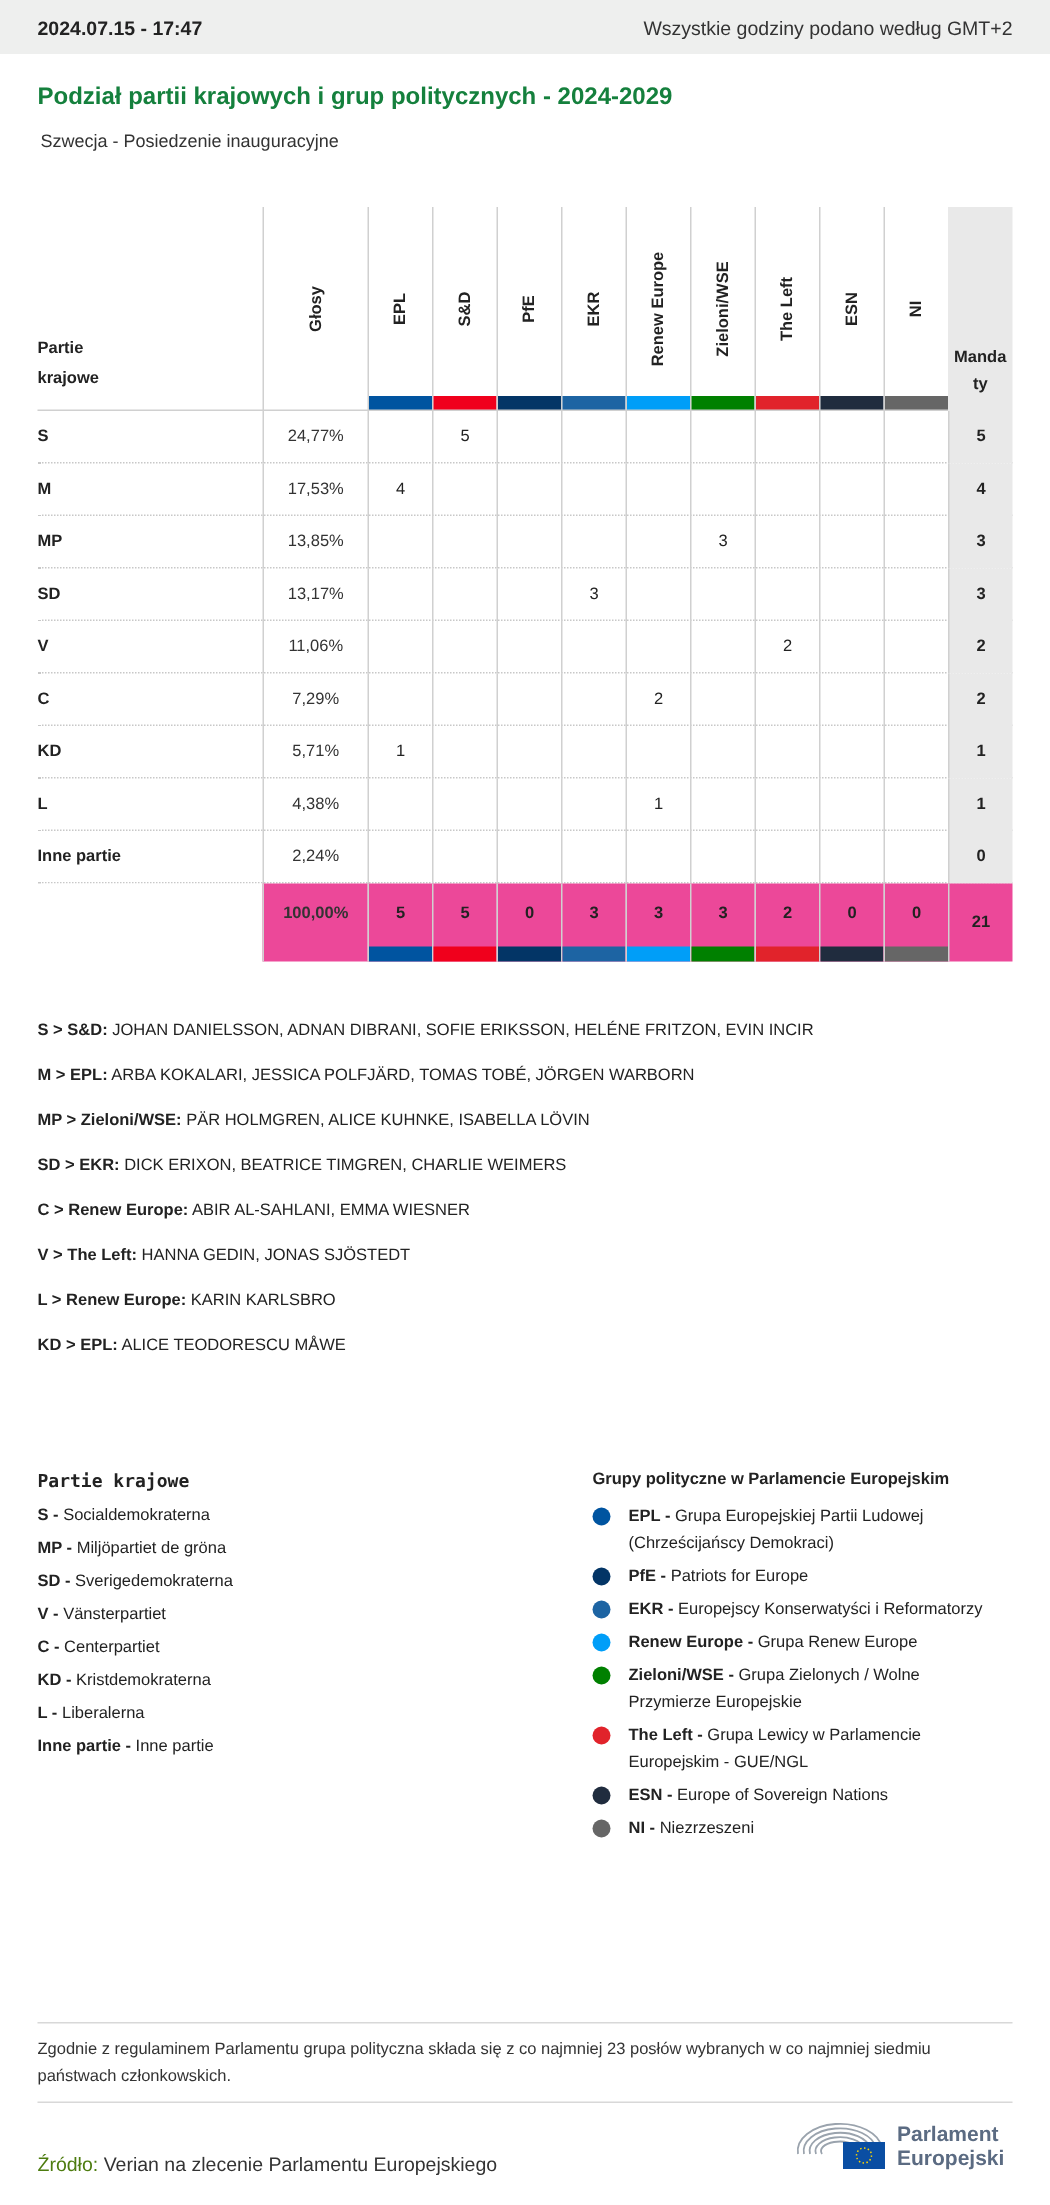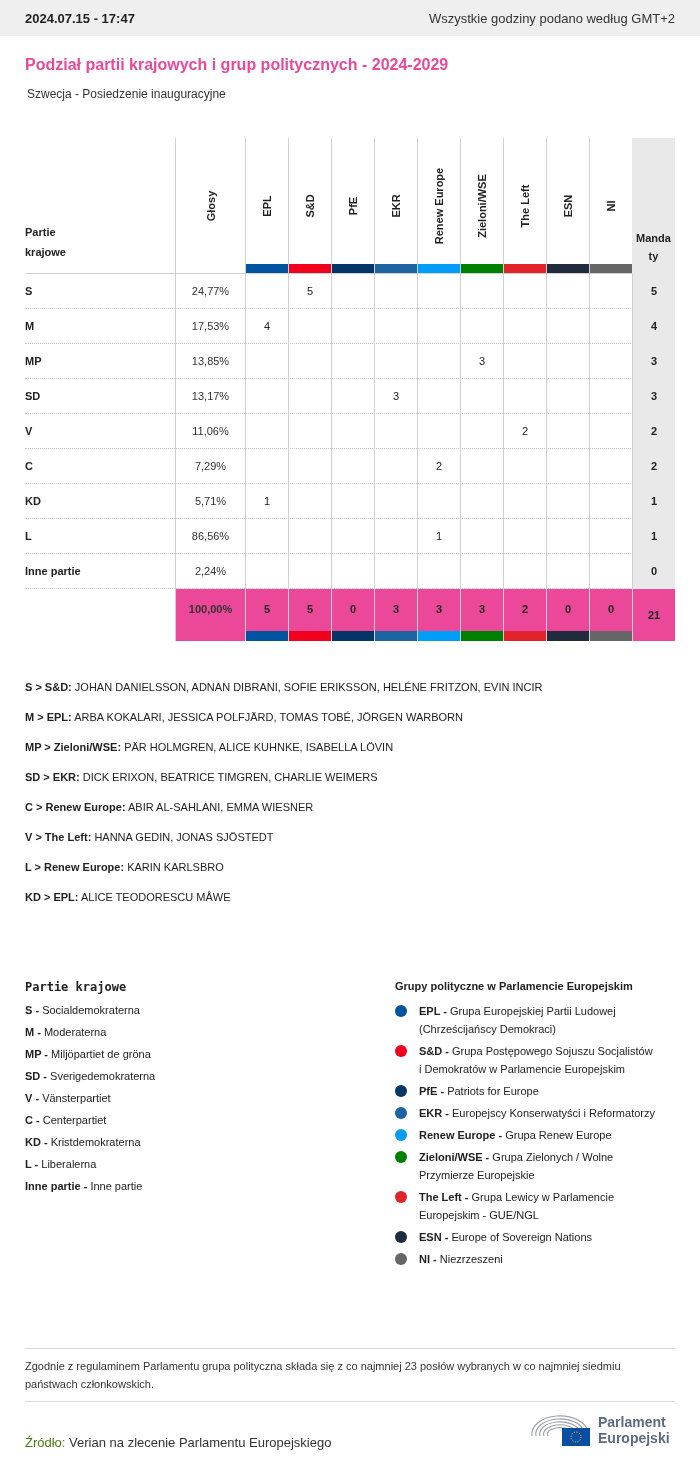--- a/index.html
+++ b/index.html
@@ -1,20 +1,20 @@
 <!DOCTYPE html>
 <html><head>
 <meta charset="utf-8">
 <style>
   * { box-sizing: border-box; margin: 0; padding: 0; }
   body { width: 700px; height: 1470px; background: #fff; font-family: "Liberation Sans", sans-serif; color: #222; position: relative; overflow: hidden; }
   .topbar { position: absolute; left: 0; top: 0; width: 700px; height: 36px; background: #eeefee; display: flex; align-items: center; justify-content: space-between; padding: 12px 25px; }
   .topbar .ts { font-size: 13px; font-weight: bold; color: #222; }
   .topbar .tz { font-size: 13px; color: #333; }
-  .title { position: absolute; left: 25px; top: 56px; font-size: 16px; font-weight: bold; color: #ec4899; }
+  .title { position: absolute; left: 25px; top: 56px; font-size: 16px; font-weight: bold; color: #15803d; }
   .subtitle { position: absolute; left: 27px; top: 87px; font-size: 12px; color: #333; }
 
   .tbl { position: absolute; left: 25px; top: 138px; width: 650px; }
   .hdr { position: relative; height: 136px; }
   .hcol { position: absolute; top: 0; height: 136px; border-left: 1px solid #d0d0d0; }
   .hcol .vt { position: absolute; left: 50%; top: 68px; transform: translate(-50%, -50%) rotate(-90deg); white-space: nowrap; font-size: 11px; font-weight: bold; color: #222; }
   .hcol .bar { position: absolute; left: 0; right: 0; bottom: 0; height: 10px; }
   .hlabel { position: absolute; left: 0; top: 84px; font-size: 11px; font-weight: bold; line-height: 20px; color: #222; }
   .mand-h { position: absolute; top: 0; left: 607px; width: 43px; height: 136px; background: #e9e9e9; font-size: 11px; font-weight: bold; line-height: 18px; text-align: center; padding-top: 91px; }
   .hline { position: absolute; left: 0; right: 43px; top: 135px; border-top: 1px solid #d0d0d0; }
@@ -205,21 +205,21 @@
         <div style="left:349px;width:43px;"></div>
         <div style="left:392px;width:43px;"></div>
         <div style="left:435px;width:43px;"></div>
         <div style="left:478px;width:43px;"></div>
         <div style="left:521px;width:43px;"></div>
         <div style="left:564px;width:43px;"></div>
         <div class="mand" style="left:607px;width:43px;">1</div>
       </div>
       <div class="row">
         <div class="lbl">L</div>
-        <div class="glosy">86,56%</div>
+        <div class="glosy">4,38%</div>
         <div style="left:220px;width:43px;"></div>
         <div style="left:263px;width:43px;"></div>
         <div style="left:306px;width:43px;"></div>
         <div style="left:349px;width:43px;"></div>
         <div style="left:392px;width:43px;">1</div>
         <div style="left:435px;width:43px;"></div>
         <div style="left:478px;width:43px;"></div>
         <div style="left:521px;width:43px;"></div>
         <div style="left:564px;width:43px;"></div>
         <div class="mand" style="left:607px;width:43px;">1</div>
@@ -263,36 +263,34 @@
     <div class="m"><b>C &gt; Renew Europe:</b> <span>ABIR AL-SAHLANI, EMMA WIESNER</span></div>
     <div class="m"><b>V &gt; The Left:</b> <span>HANNA GEDIN, JONAS SJÖSTEDT</span></div>
     <div class="m"><b>L &gt; Renew Europe:</b> <span>KARIN KARLSBRO</span></div>
     <div class="m"><b>KD &gt; EPL:</b> <span>ALICE TEODORESCU MÅWE</span></div>
   </div>
 
 <div class="leg-left">
   <div class="lh">Partie krajowe</div>
   <div id="leg-parties">
       <div class="li"><b>S -</b> <span>Socialdemokraterna</span></div>
-      <div class="li"><b>M -</b> <span>Moderaterna</span></div>
       <div class="li"><b>MP -</b> <span>Miljöpartiet de gröna</span></div>
       <div class="li"><b>SD -</b> <span>Sverigedemokraterna</span></div>
       <div class="li"><b>V -</b> <span>Vänsterpartiet</span></div>
       <div class="li"><b>C -</b> <span>Centerpartiet</span></div>
       <div class="li"><b>KD -</b> <span>Kristdemokraterna</span></div>
       <div class="li"><b>L -</b> <span>Liberalerna</span></div>
       <div class="li"><b>Inne partie -</b> <span>Inne partie</span></div>
     </div>
 </div>
 
 <div class="leg-right">
   <div class="lh">Grupy polityczne w Parlamencie Europejskim</div>
   <div id="leg-groups">
       <div class="gi"><span class="dot" style="background:#0054a0"></span><b>EPL -</b> <span>Grupa Europejskiej Partii Ludowej (Chrześcijańscy Demokraci)</span></div>
-      <div class="gi"><span class="dot" style="background:#f0001c"></span><b>S&amp;D -</b> <span>Grupa Postępowego Sojuszu Socjalistów i Demokratów w Parlamencie Europejskim</span></div>
       <div class="gi"><span class="dot" style="background:#033566"></span><b>PfE -</b> <span>Patriots for Europe</span></div>
       <div class="gi"><span class="dot" style="background:#1d64a3"></span><b>EKR -</b> <span>Europejscy Konserwatyści i Reformatorzy</span></div>
       <div class="gi"><span class="dot" style="background:#009ef8"></span><b>Renew Europe -</b> <span>Grupa Renew Europe</span></div>
       <div class="gi"><span class="dot" style="background:#008000"></span><b>Zieloni/WSE -</b> <span>Grupa Zielonych / Wolne Przymierze Europejskie</span></div>
       <div class="gi"><span class="dot" style="background:#e1232b"></span><b>The Left -</b> <span>Grupa Lewicy w Parlamencie Europejskim - GUE/NGL</span></div>
       <div class="gi"><span class="dot" style="background:#202c3e"></span><b>ESN -</b> <span>Europe of Sovereign Nations</span></div>
       <div class="gi"><span class="dot" style="background:#666666"></span><b>NI -</b> <span>Niezrzeszeni</span></div>
     </div>
 </div>
 

